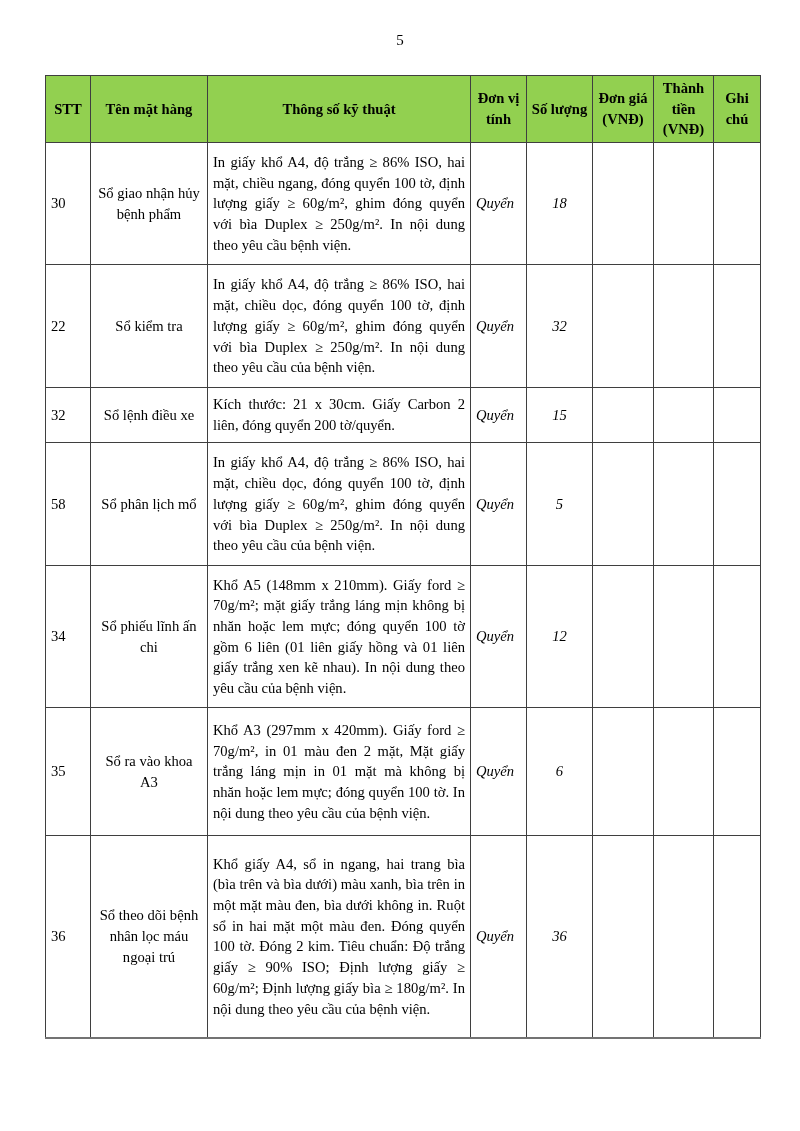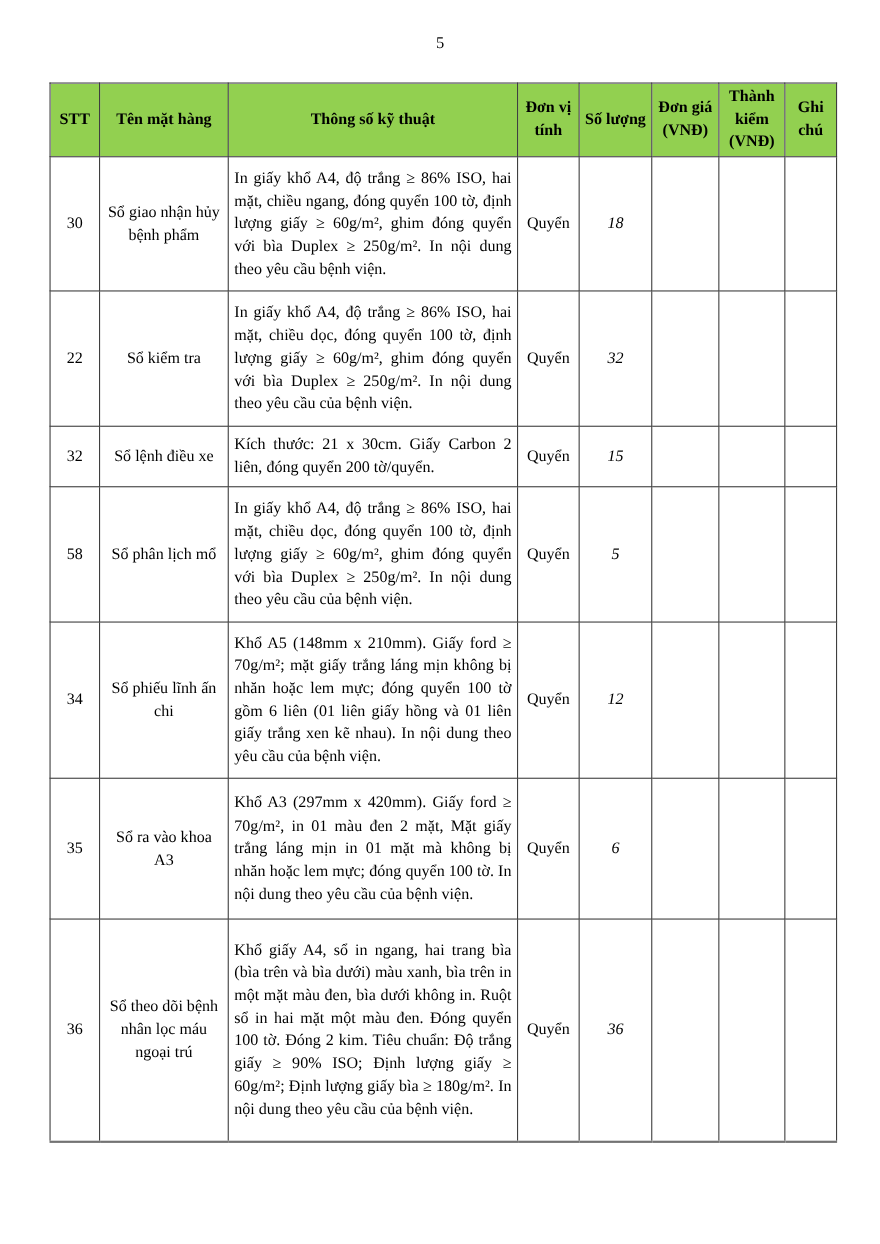--- a/index.html
+++ b/index.html
@@ -43,24 +43,24 @@
   }
   table.items { border: 1.5px solid #333333; }
   table.items tbody tr:last-child td { border-bottom: 2px solid #737373; }
   table.items thead th {
     background: #92D050;
     font-weight: bold;
     text-align: center;
     height: 60px;
     padding: 2px 3px;
   }
-  td.c-stt   { text-align: center; }
+  td.c-stt   { }
   td.c-name  { text-align: center; padding-left: 7px; }
   td.c-spec  { text-align: justify; text-justify: inter-word; padding: 2px 7px; font-family: Liberation Serif, serif; }
-  td.c-unit  { text-align: center; }
+  td.c-unit  { text-align: left; font-style: italic; }
   td.c-qty   { text-align: center; font-style: italic; }
   td.c-price { text-align: center; }
   td.c-total { text-align: center; }
   td.c-note  { text-align: center; }
 </style>
 </head>
 <body>
 
 <div class="page">
   <div class="page-number">5</div>
@@ -77,21 +77,21 @@
       <col style="width:47px">
     </colgroup>
     <thead>
       <tr>
           <th>STT</th>
           <th>Tên mặt hàng</th>
           <th>Thông số kỹ thuật</th>
           <th>Đơn vị tính</th>
           <th>Số lượng</th>
           <th>Đơn giá (VNĐ)</th>
-          <th>Thành kiểm (VNĐ)</th>
+          <th>Thành tiền (VNĐ)</th>
           <th>Ghi chú</th>
         </tr>
     </thead>
     <tbody>
         <tr style="height: 122px;">
           <td class="c-stt">30</td>
           <td class="c-name">Sổ giao nhận hủy bệnh phẩm</td>
           <td class="c-spec">In giấy khổ A4, độ trắng ≥ 86% ISO, hai mặt, chiều ngang, đóng quyển 100 tờ, định lượng giấy ≥ 60g/m², ghim đóng quyển với bìa Duplex ≥ 250g/m². In nội dung theo yêu cầu bệnh viện.</td>
           <td class="c-unit">Quyển</td>
           <td class="c-qty">18</td>

